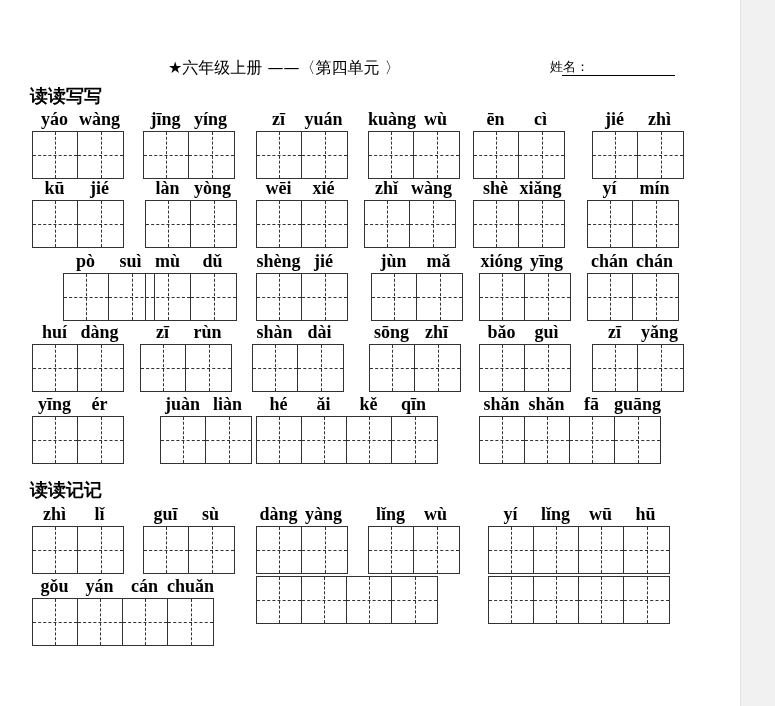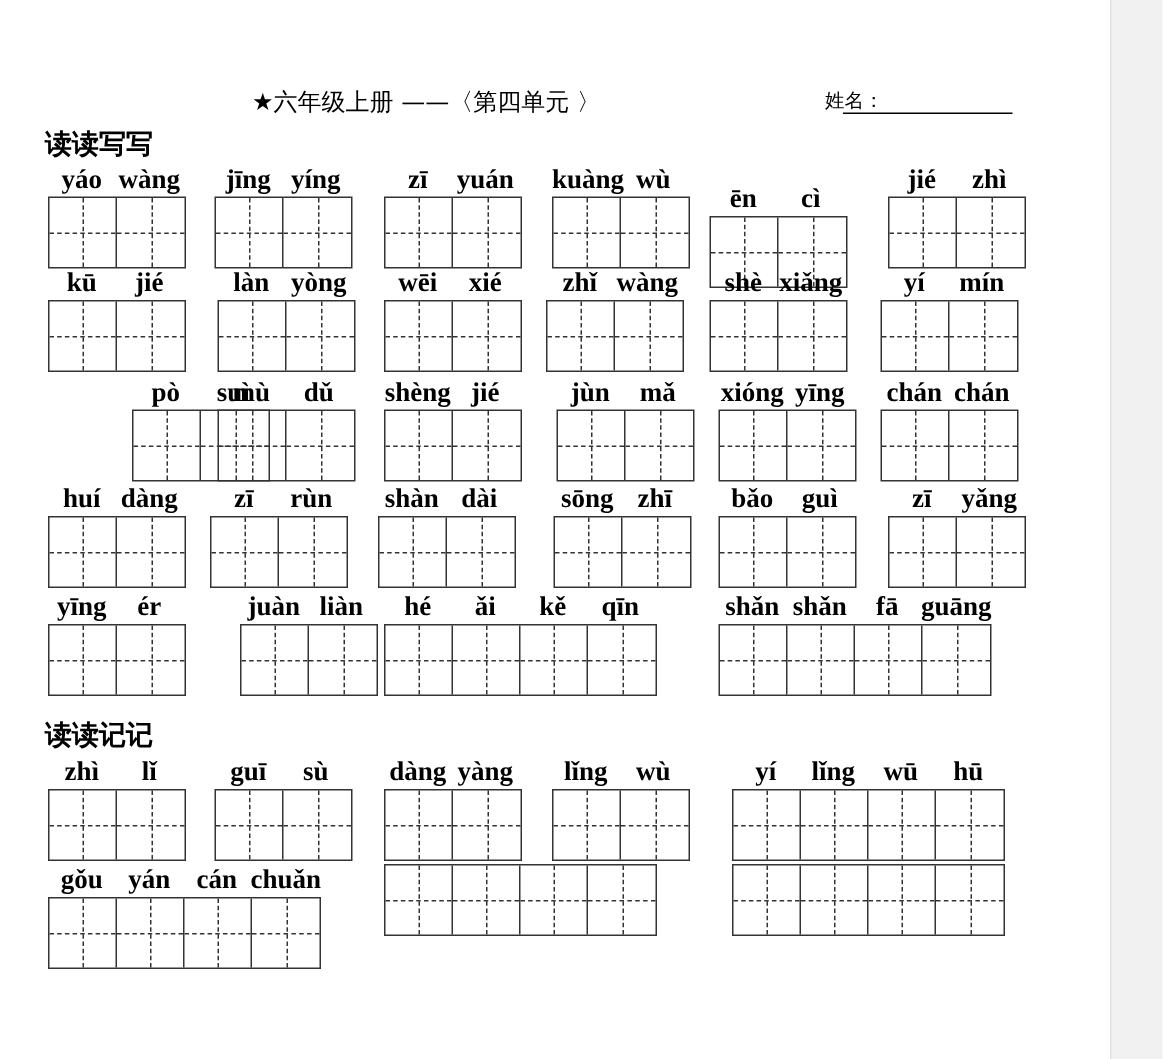--- a/index.html
+++ b/index.html
@@ -98,21 +98,21 @@
     <div class="group" style="left: 368px; top: 108px;">
       <div class="pinyin">
         <span>kuàng</span>
         <span>wù</span>
       </div>
       <div class="boxes">
         <div class="cell"></div>
         <div class="cell"></div>
       </div>
     </div>
-    <div class="group" style="left: 473px; top: 121px;">
+    <div class="group" style="left: 473px; top: 108px;">
       <div class="pinyin">
         <span>ēn</span>
         <span>cì</span>
       </div>
       <div class="boxes">
         <div class="cell"></div>
         <div class="cell"></div>
       </div>
     </div>
     <div class="group" style="left: 592px; top: 108px;">
@@ -178,21 +178,21 @@
     <div class="group" style="left: 587px; top: 177px;">
       <div class="pinyin">
         <span>yí</span>
         <span>mín</span>
       </div>
       <div class="boxes">
         <div class="cell"></div>
         <div class="cell"></div>
       </div>
     </div>
-    <div class="group" style="left: 48px; top: 250px; padding-left: 40px;">
+    <div class="group" style="left: 23px; top: 250px; padding-left: 40px;">
       <div class="pinyin">
         <span>pò</span>
         <span>suì</span>
       </div>
       <div class="boxes">
         <div class="cell"></div>
         <div class="cell"></div>
       </div>
     </div>
     <div class="group" style="left: 145px; top: 250px;">

